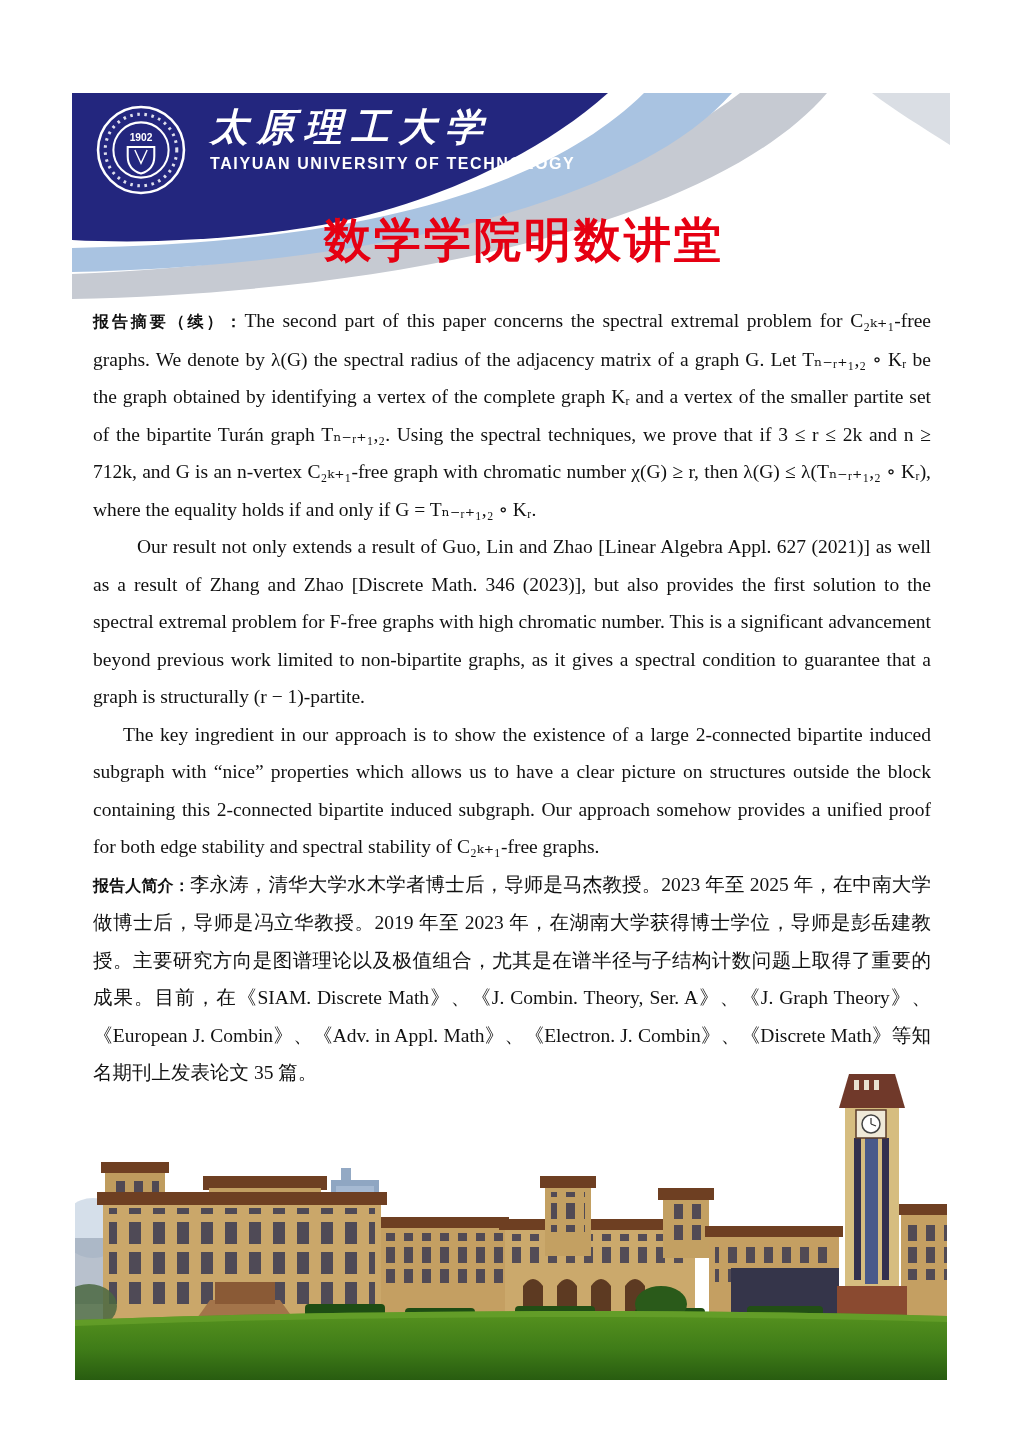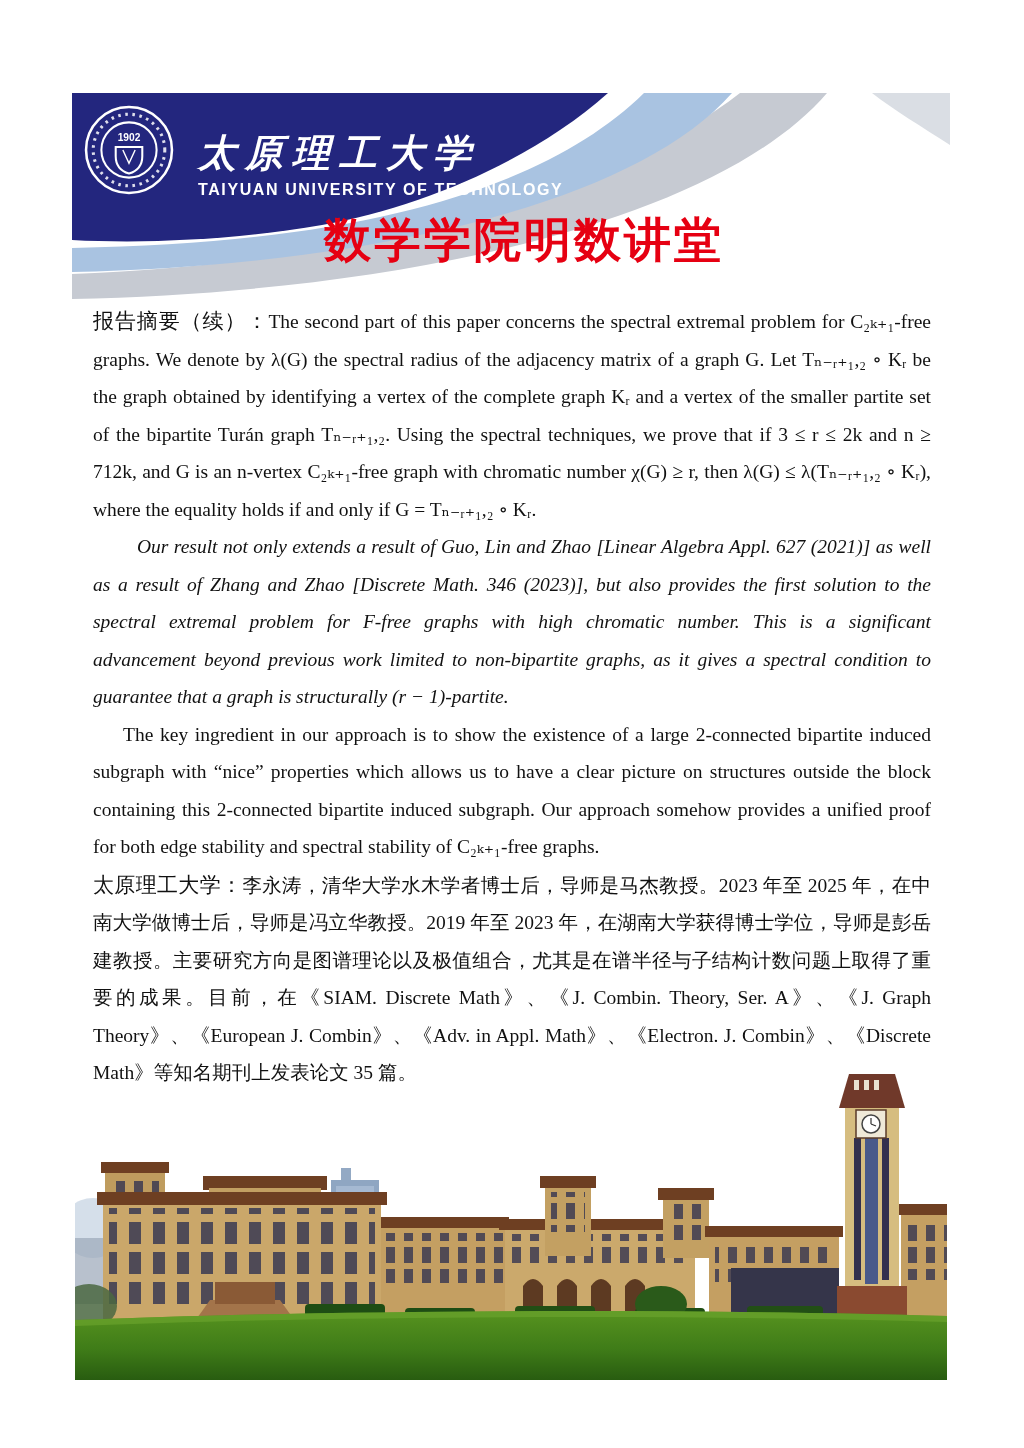--- a/index.html
+++ b/index.html
@@ -9,23 +9,23 @@
     background:#ffffff;
     overflow:hidden;
     font-family:"Liberation Serif","DejaVu Serif",serif;
     color:#111;
   }
   
   .banner{
     position:absolute;left:72px;top:93px;width:878px;height:207px;
   }
   .banner svg.swoosh{position:absolute;left:0;top:0;width:100%;height:100%;}
-  .logo-row{position:absolute;left:12px;top:12px;display:flex;align-items:flex-start;}
+  .logo-row{position:absolute;left:24px;top:12px;display:flex;align-items:flex-start;}
   .seal{width:90px;height:90px;flex:0 0 auto;}
-  .uni-names{margin-left:24px;margin-top:28px;}
+  .uni-names{margin-left:24px;margin-top:2px;}
   .uni-cn{
     font-family:"Liberation Serif","DejaVu Serif",serif;
     font-style:italic;font-weight:700;
     color:#ffffff;font-size:38px;letter-spacing:9px;line-height:1.1;
     white-space:nowrap;
   }
   .uni-en{
     font-family:"Liberation Sans","DejaVu Sans",sans-serif;
     color:#ffffff;font-size:16px;font-weight:700;letter-spacing:1.6px;
     margin-top:6px;white-space:nowrap;
@@ -37,23 +37,23 @@
     color:#e60012;white-space:nowrap;
   }
   
   .content{
     position:absolute;left:93px;top:302px;width:838px;
     font-size:19.5px;line-height:37.5px;text-align:justify;
   }
   .content p{margin:0;}
   .h{
     font-family:"Liberation Sans","DejaVu Sans",sans-serif;
-    font-weight:400;font-size:21px;
+    font-weight:700;font-size:16px;
   }
-  .indent-a{text-indent:44px;font-style:italic;}
+  .indent-a{text-indent:44px;}
   .indent-b{text-indent:30px;}
   .inviter{margin-top:28px;font-size:20px;}
   
   .photo{position:absolute;left:75px;top:1068px;width:872px;height:322px;}
   .photo svg{width:100%;height:100%;display:block;}
 </style>
 </head>
 <body>
 
 <div class="page">
@@ -87,21 +87,21 @@
       </div>
     </div>
 
     <div class="banner-title">数学学院明数讲堂</div>
   </div>
 
   <div class="content">
     <p><span class="h">报告摘要（续）：</span><span>The second part of this paper concerns the spectral extremal problem for C₂ₖ₊₁-free graphs. We denote by λ(G) the spectral radius of the adjacency matrix of a graph G. Let Tₙ₋ᵣ₊₁,₂ ∘ Kᵣ be the graph obtained by identifying a vertex of the complete graph Kᵣ and a vertex of the smaller partite set of the bipartite Turán graph Tₙ₋ᵣ₊₁,₂. Using the spectral techniques, we prove that if 3 ≤ r ≤ 2k and n ≥ 712k, and G is an n-vertex C₂ₖ₊₁-free graph with chromatic number χ(G) ≥ r, then λ(G) ≤ λ(Tₙ₋ᵣ₊₁,₂ ∘ Kᵣ), where the equality holds if and only if G = Tₙ₋ᵣ₊₁,₂ ∘ Kᵣ.</span></p>
     <p class="indent-a">Our result not only extends a result of Guo, Lin and Zhao [Linear Algebra Appl. 627 (2021)] as well as a result of Zhang and Zhao [Discrete Math. 346 (2023)], but also provides the first solution to the spectral extremal problem for F-free graphs with high chromatic number. This is a significant advancement beyond previous work limited to non-bipartite graphs, as it gives a spectral condition to guarantee that a graph is structurally (r − 1)-partite.</p>
     <p class="indent-b">The key ingredient in our approach is to show the existence of a large 2-connected bipartite induced subgraph with “nice” properties which allows us to have a clear picture on structures outside the block containing this 2-connected bipartite induced subgraph. Our approach somehow provides a unified proof for both edge stability and spectral stability of C₂ₖ₊₁-free graphs.</p>
-    <p><span class="h">太原理工大学：</span><span>李永涛，清华大学水木学者博士后，导师是马杰教授。2023 年至 2025 年，在中南大学做博士后，导师是冯立华教授。2019 年至 2023 年，在湖南大学获得博士学位，导师是彭岳建教授。主要研究方向是图谱理论以及极值组合，尤其是在谱半径与子结构计数问题上取得了重要的成果。目前，在《SIAM. Discrete Math》、《J. Combin. Theory, Ser. A》、《J. Graph Theory》、《European J. Combin》、《Adv. in Appl. Math》、《Electron. J. Combin》、《Discrete Math》等知名期刊上发表论文 35 篇。</span></p>
+    <p><span class="h">报告人简介：</span><span>李永涛，清华大学水木学者博士后，导师是马杰教授。2023 年至 2025 年，在中南大学做博士后，导师是冯立华教授。2019 年至 2023 年，在湖南大学获得博士学位，导师是彭岳建教授。主要研究方向是图谱理论以及极值组合，尤其是在谱半径与子结构计数问题上取得了重要的成果。目前，在《SIAM. Discrete Math》、《J. Combin. Theory, Ser. A》、《J. Graph Theory》、《European J. Combin》、《Adv. in Appl. Math》、《Electron. J. Combin》、《Discrete Math》等知名期刊上发表论文 35 篇。</span></p>
   </div>
 
   <div class="photo">
     <svg viewBox="0 0 872 322" preserveAspectRatio="none">
       <defs>
         <linearGradient id="grassGrad" x1="0" y1="0" x2="0" y2="1">
           <stop offset="0" stop-color="#57931f"></stop>
           <stop offset="0.55" stop-color="#3f7c18"></stop>
           <stop offset="1" stop-color="#285c10"></stop>
         </linearGradient>

